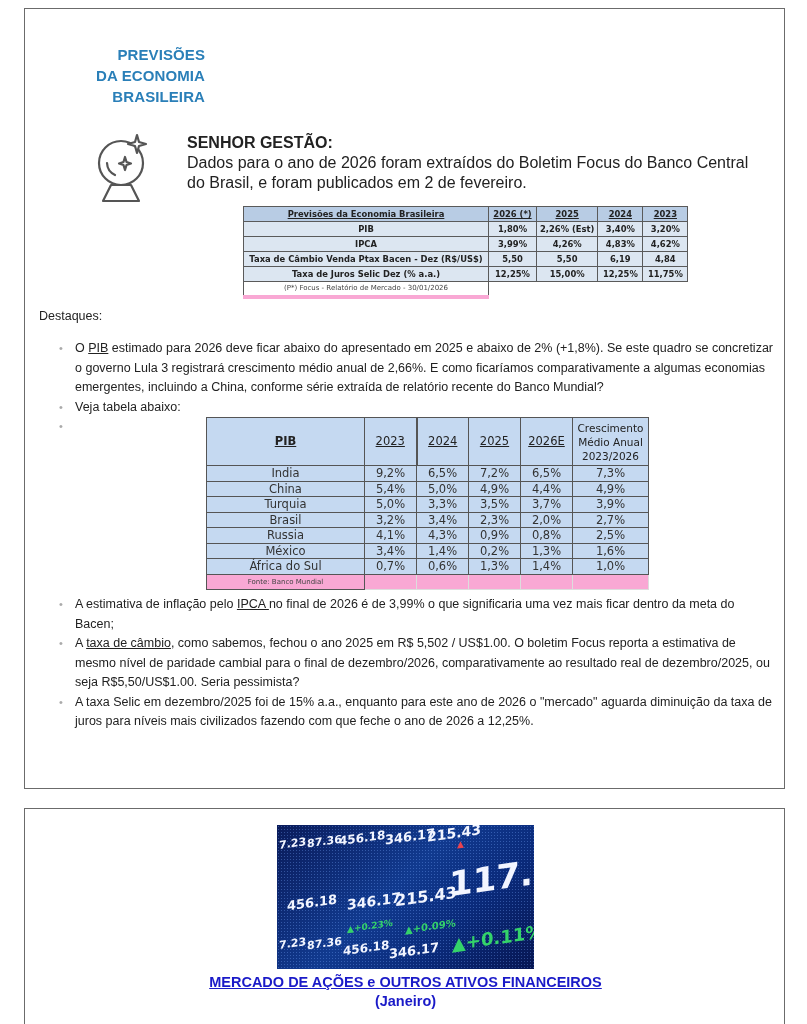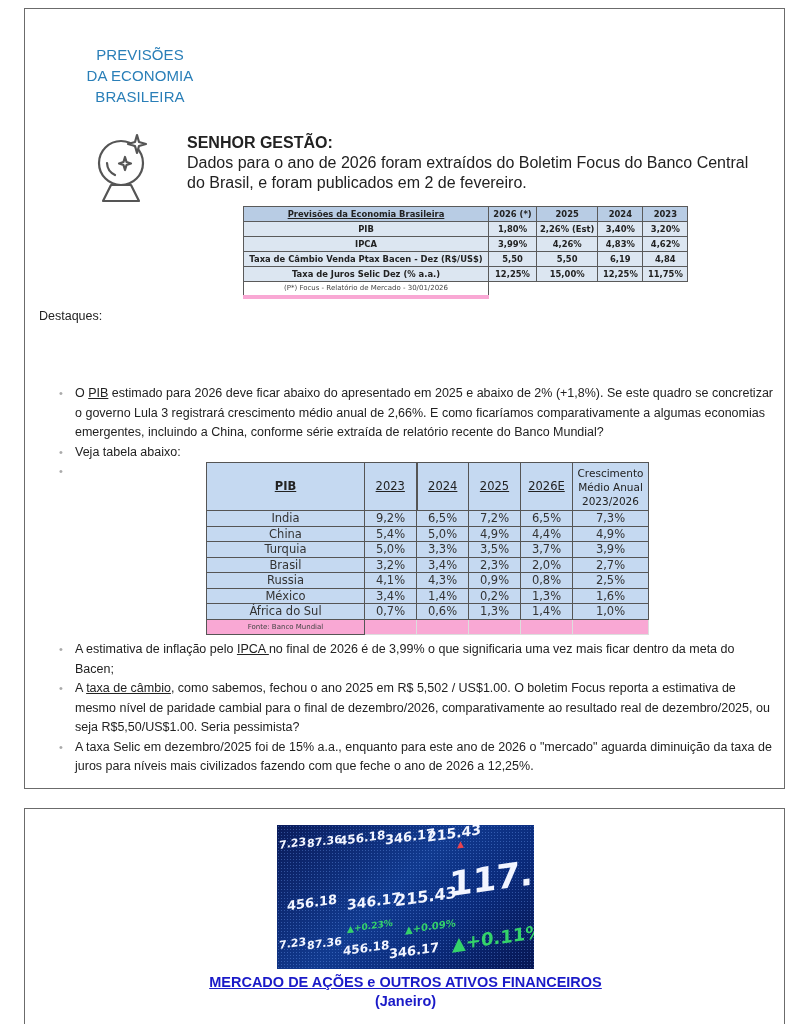--- a/index.html
+++ b/index.html
@@ -3,44 +3,44 @@
 <meta charset="utf-8">
 <style>
   * { box-sizing: border-box; margin: 0; padding: 0; }
   html, body { width: 807px; height: 1024px; background: #ffffff; overflow: hidden; }
   body { font-family: "Liberation Sans", "DejaVu Sans", sans-serif; color: #222; position: relative; }
 
   .card { position: absolute; left: 24px; width: 761px; border: 1.5px solid #6b6b6b; background: #fff; }
   .card1 { top: 8px; height: 781px; }
   .card2 { top: 808px; height: 240px; }
 
-  .brand-title { position: absolute; left: 50px; top: 35px; width: 130px; text-align: center;
-    color: #2a7fb8; font-weight: normal; font-size: 15px; line-height: 21px; letter-spacing: 0.1px; }
+  .brand-title { position: absolute; left: 50px; top: 35px; width: 130px; text-align: right;
+    color: #2a7fb8; font-weight: bold; font-size: 15px; line-height: 21px; letter-spacing: 0.1px; }
 
   .crystal { position: absolute; left: 60px; top: 118px; width: 80px; height: 80px; }
 
   .intro { position: absolute; left: 162px; top: 124px; width: 580px; font-size: 16px; line-height: 20px; color: #222; }
   .intro .lead { font-weight: bold; }
 
   table { border-collapse: collapse; }
   .t1 { position: absolute; left: 218px; top: 197px; font-family: "DejaVu Sans", sans-serif; font-size: 8.4px; font-weight: bold; }
   .t1 td, .t1 th { border: 1px solid #5a5a5a; height: 15px; text-align: center; padding: 0 3px; white-space: nowrap; }
-  .t1 th { background: #b8cce4; }
+  .t1 th { background: #b8cce4; text-decoration: underline; }
   .t1 th.first { text-decoration: underline; }
   .t1 td { background: #dce6f1; }
   .t1 td.label { width: 245px; }
   .t1 .c { width: 48px; }
   .t1 .c2 { width: 60px; }
   .t1 .c3, .t1 .c4 { width: 45px; }
   .t1 .note td { background: #fff; font-weight: normal; font-size: 7px; color: #444; border: none; border-left: 1px solid #5a5a5a; border-bottom: 4px solid #f9a8d4; border-right: 1px solid #5a5a5a; text-align: center; }
   .t1 .note td.empty { border: none; }
 
   .destaques-label { position: absolute; left: 14px; top: 300px; font-size: 12.5px; }
 
-  .bullets { position: absolute; left: 34px; top: 330px; width: 715px; list-style: none; font-size: 12.5px; line-height: 19.5px; margin-top: 45px; }
+  .bullets { position: absolute; left: 34px; top: 330px; width: 715px; list-style: none; font-size: 12.5px; line-height: 19.5px; }
   .bullets li { position: relative; padding-left: 16px; }
   .bullets li::before { content: "•"; position: absolute; left: 0; top: 0; color: #aaa; font-size: 11px; }
   .bullets u { text-decoration: underline; }
 
   .t2wrap { height: 178px; position: relative; }
   .t2 { position: absolute; left: 131px; top: 0; font-family: "DejaVu Sans", sans-serif; font-size: 11.5px; }
   .t2 th, .t2 td { border: 1px solid #555; text-align: center; background: #c5d9f1; }
   .t2 th { height: 48px; font-weight: normal; }
   .t2 th u { text-decoration: underline; }
   .t2 th.first { font-weight: bold; }

